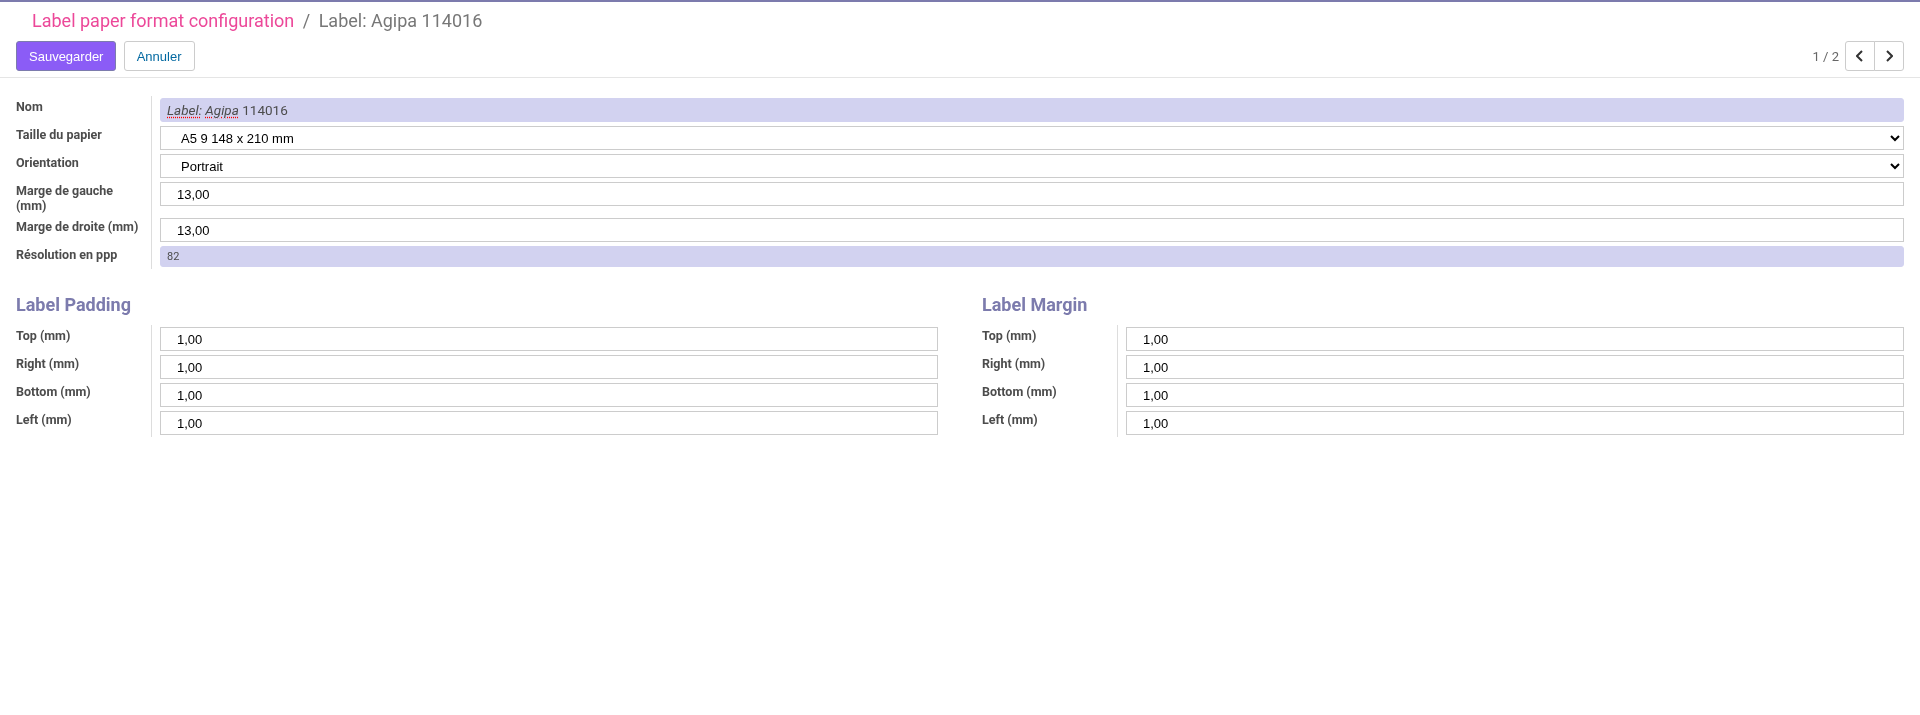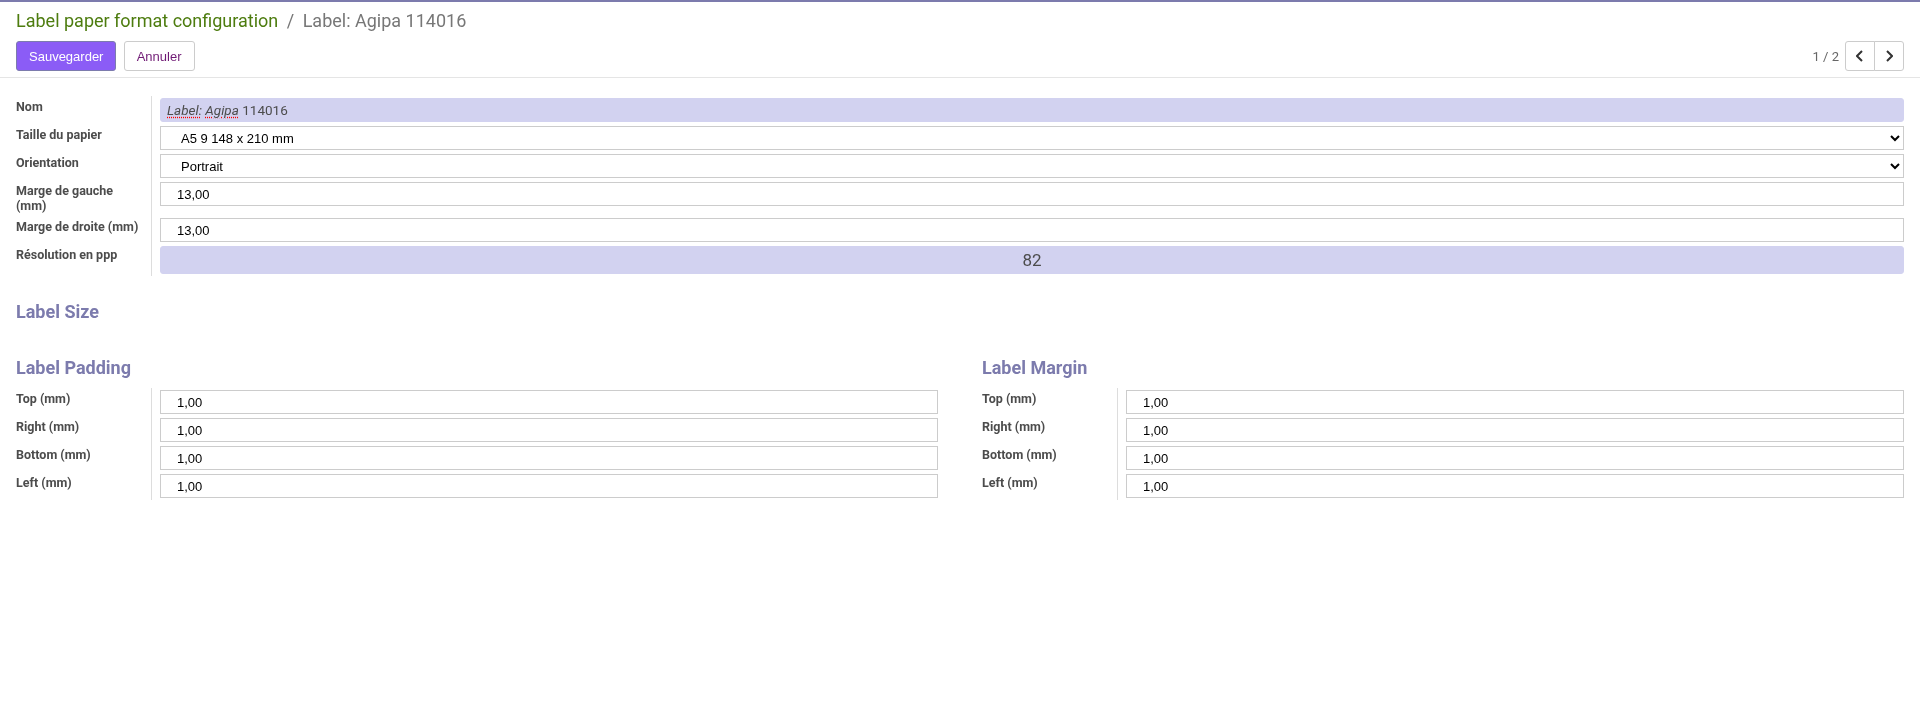--- a/index.html
+++ b/index.html
@@ -10,41 +10,41 @@
     color: #4c4c4c;
     background: #fff;
   }
   .top-sep { height: 2px; background: #7c7bad; }
   .content { padding: 8px 16px 30px 16px; }
   .breadcrumb {
     font-size: 18px;
     margin-bottom: 10px;
     color: #7c7bad;
   }
-  .breadcrumb .bc-link { color: #4d7c0f; cursor: pointer; }
+  .breadcrumb .bc-link { color: #ec4899; cursor: pointer; margin-left: 16px; }
   .breadcrumb .bc-sep { color: #777; margin: 0 4px; }
   .breadcrumb .bc-current { color: #777; }
   .controls-row {
     display: flex;
     justify-content: space-between;
     align-items: center;
     margin-bottom: 6px;
   }
   .btn {
     display: inline-flex;
     align-items: center;
     justify-content: center;
     height: 30px;
     padding: 0 12px;
     border: 1px solid #ccc;
     background: #fff;
     border-radius: 3px;
     font-size: 13px;
     cursor: pointer;
-    color: #701a75;
+    color: #0369a1;
   }
   .btn-primary {
     background: #8b5cf6;
     border-color: #7c7bad;
     color: #fff;
   }
   .btn + .btn { margin-left: 4px; }
   .pager {
     display: flex;
     align-items: center;
@@ -93,23 +93,22 @@
     padding: 2px 16px;
     font-size: 13px;
     background: #fff;
   }
   .select-input { padding-right: 20px; }
   .readonly-cell {
     background: #d2d2f0;
     border: 1px solid #d2d2f0;
     border-radius: 3px;
     padding: 3px 6px;
-    font-size: 17px;
-    color: #4c4c4c;
-    text-align: center;
+    font-size: 11px;
+    color: #4c4c4c;
   }
   .readonly-name {
     background: #d2d2f0;
     border: 1px solid #d2d2f0;
     border-radius: 3px;
     padding: 3px 6px;
     font-size: 13.5px;
     color: #4c4c4c;
   }
   .readonly-name .underline { text-decoration: underline dotted red; text-underline-offset: 2px; font-style: italic; }
@@ -209,21 +208,20 @@
     <tr>
       <td class="label-cell">Résolution en ppp</td>
       <td class="sep-cell"></td>
       <td class="input-cell">
         <div class="readonly-cell">82</div>
       </td>
     </tr>
   </tbody>
     </table>
 
-  <div class="section-title">Label Size</div>
 
   <div class="two-col">
     <div class="col">
       <div class="section-title">Label Padding</div>
       <table class="form-table">
         <tbody>
             <tr>
           <td class="label-cell" style="width:125px">Top (mm)</td>
           <td class="sep-cell"></td>
           <td class="input-cell"><input class="text-input" value="1,00" style=""></td>

